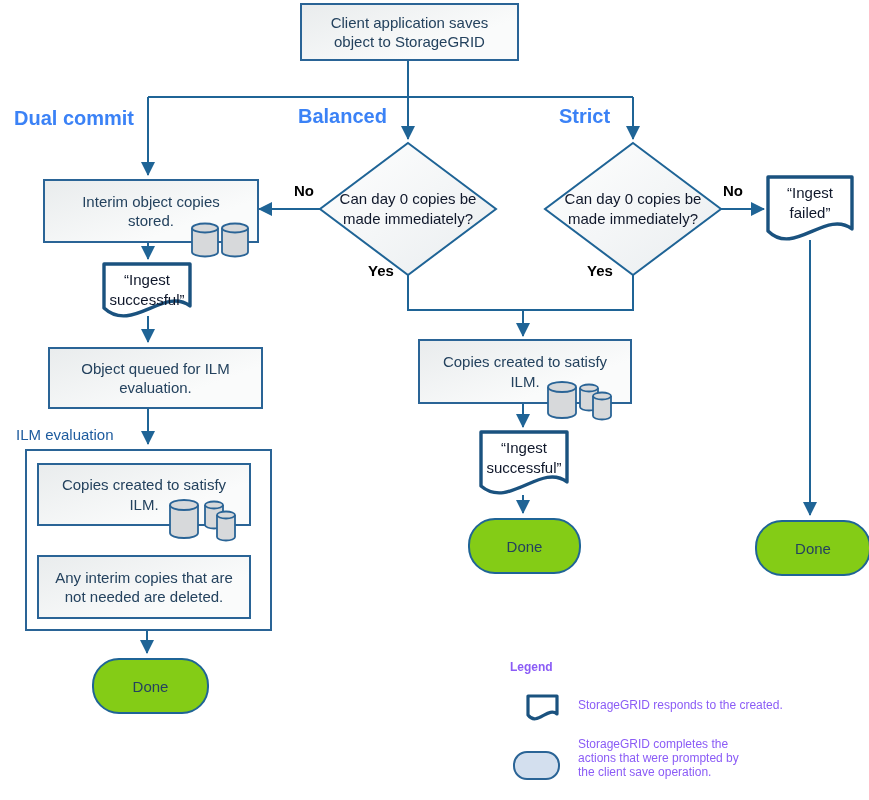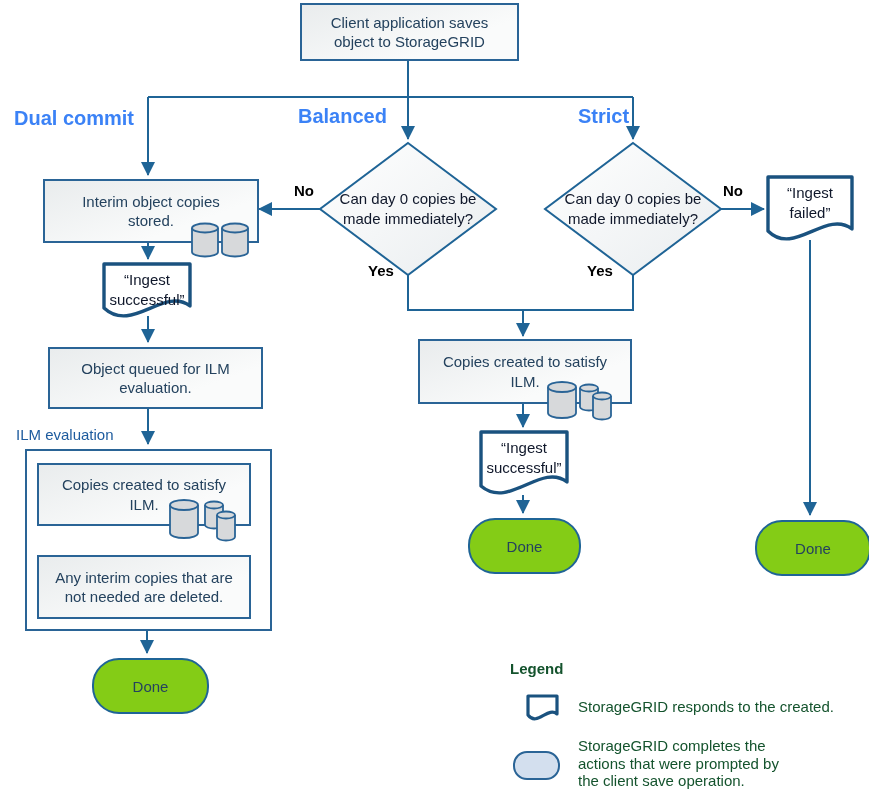--- a/index.html
+++ b/index.html
@@ -16,21 +16,21 @@
        color:#24425E;font-size:15px;line-height:1.3;}
   .container-box{position:absolute;z-index:1;border:2px solid #2A6496;background:#ffffff;}
   .stadium{position:absolute;z-index:2;border:2px solid #1F6496;border-radius:27px;
        background:#84cc16;display:flex;align-items:center;justify-content:center;
        color:#24425E;font-size:15px;}
   .txt{position:absolute;z-index:2;color:#0f172a;font-size:15px;line-height:1.3;text-align:center;}
   .ml{white-space:pre-line;}
   .h-label{position:absolute;z-index:2;color:#3b82f6;font-size:20px;font-weight:bold;}
   .edge-label{position:absolute;z-index:2;color:#000000;font-size:15px;font-weight:bold;}
   .side-label{position:absolute;z-index:2;color:#1D5B9E;font-size:15px;}
-  .legend-text{position:absolute;z-index:2;color:#14532d;font-size:15px;line-height:1.18;}
+  .legend-text{position:absolute;z-index:2;color:#8b5cf6;font-size:12px;line-height:1.18;}
   .legend-stadium{position:absolute;z-index:2;width:43px;height:25px;border:2px solid #2A6496;
        border-radius:14px;background:#D3DFEE;}
 </style>
 </head>
 <body>
 
 <div id="canvas">
 
   <svg class="layer" width="869" height="800">
     <defs>
@@ -65,21 +65,21 @@
 
     <path class="docshape" d="M104,264 H190 V306 C164,286 132,334 104,308 Z"></path>
     <path class="docshape" d="M481,432 H567 V482 C541,462 509,510 481,486 Z"></path>
     <path class="docshape" d="M768,177 H852 V229 C826,209 794,257 768,231 Z"></path>
 
     <path d="M528,696 H557 V714 C548,706 537,727 528,715 Z" fill="#ffffff" stroke="#1A527F" stroke-width="3.2" stroke-linejoin="round"></path>
   </svg>
 
   <div class="h-label" style="left:14px;top:107px;">Dual commit</div>
   <div class="h-label" style="left:298px;top:105px;">Balanced</div>
-  <div class="h-label" style="left:578px;top:105px;">Strict</div>
+  <div class="h-label" style="left:559px;top:105px;">Strict</div>
 
   <div class="box ml" style="left:43px;top:179px;width:212px;height:60px;">Interim object copies
 stored.</div>
   <div class="box ml" style="left:300px;top:3px;width:215px;height:54px;">Client application saves
 object to StorageGRID</div>
   <div class="box ml" style="left:42px;top:347px;width:211px;height:58px;margin-left:6px;">Object queued for ILM
 evaluation.</div>
   <div class="box ml" style="left:418px;top:339px;width:210px;height:61px;">Copies created to satisfy
 ILM.</div>
 

